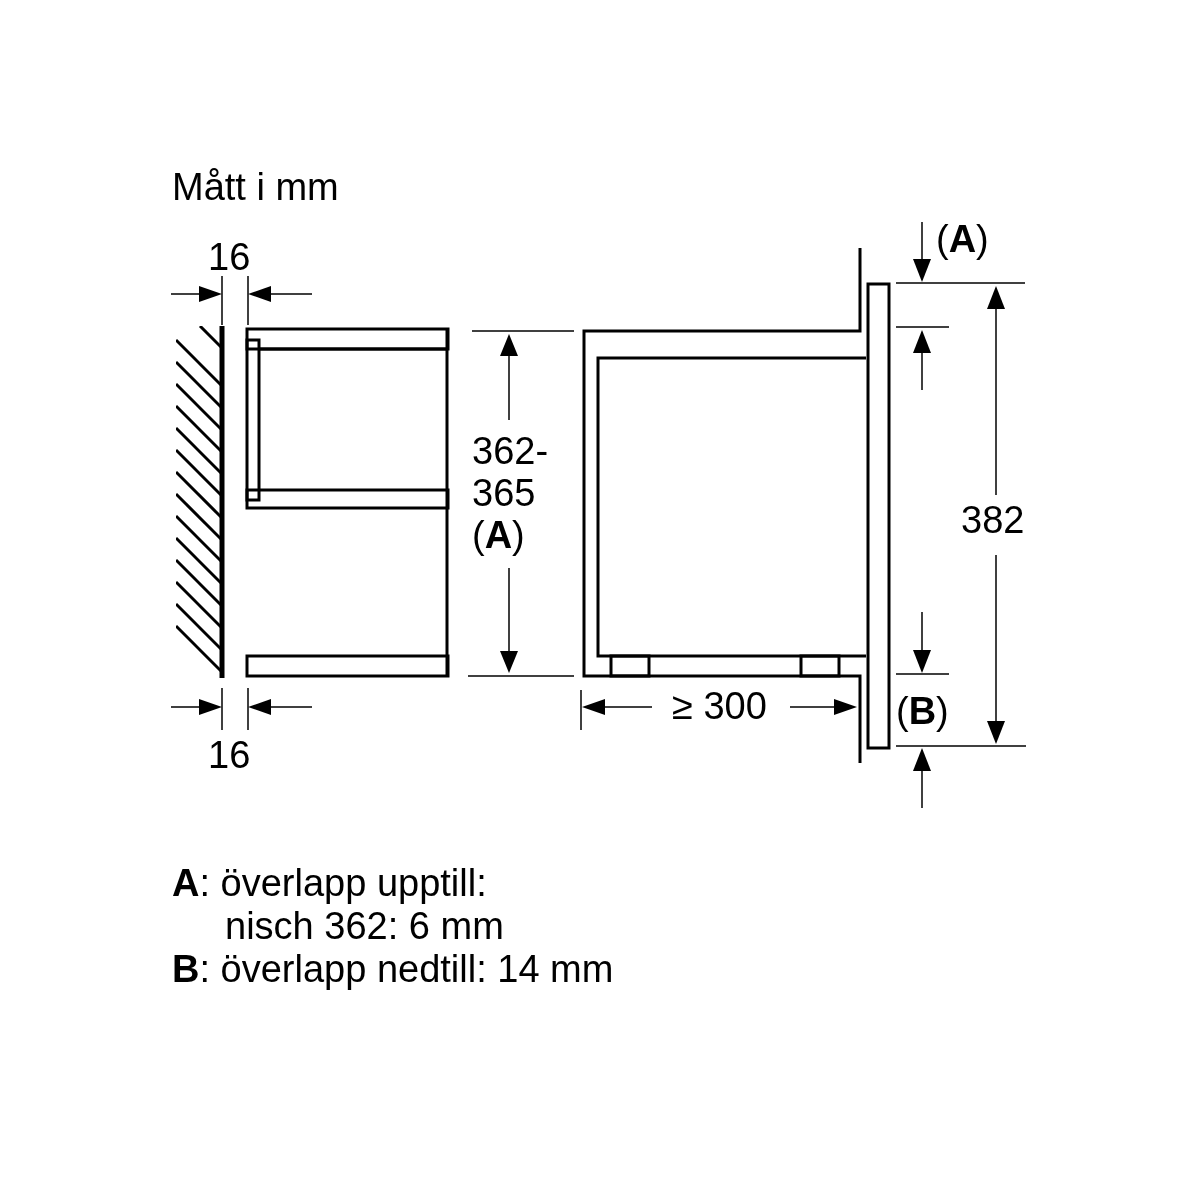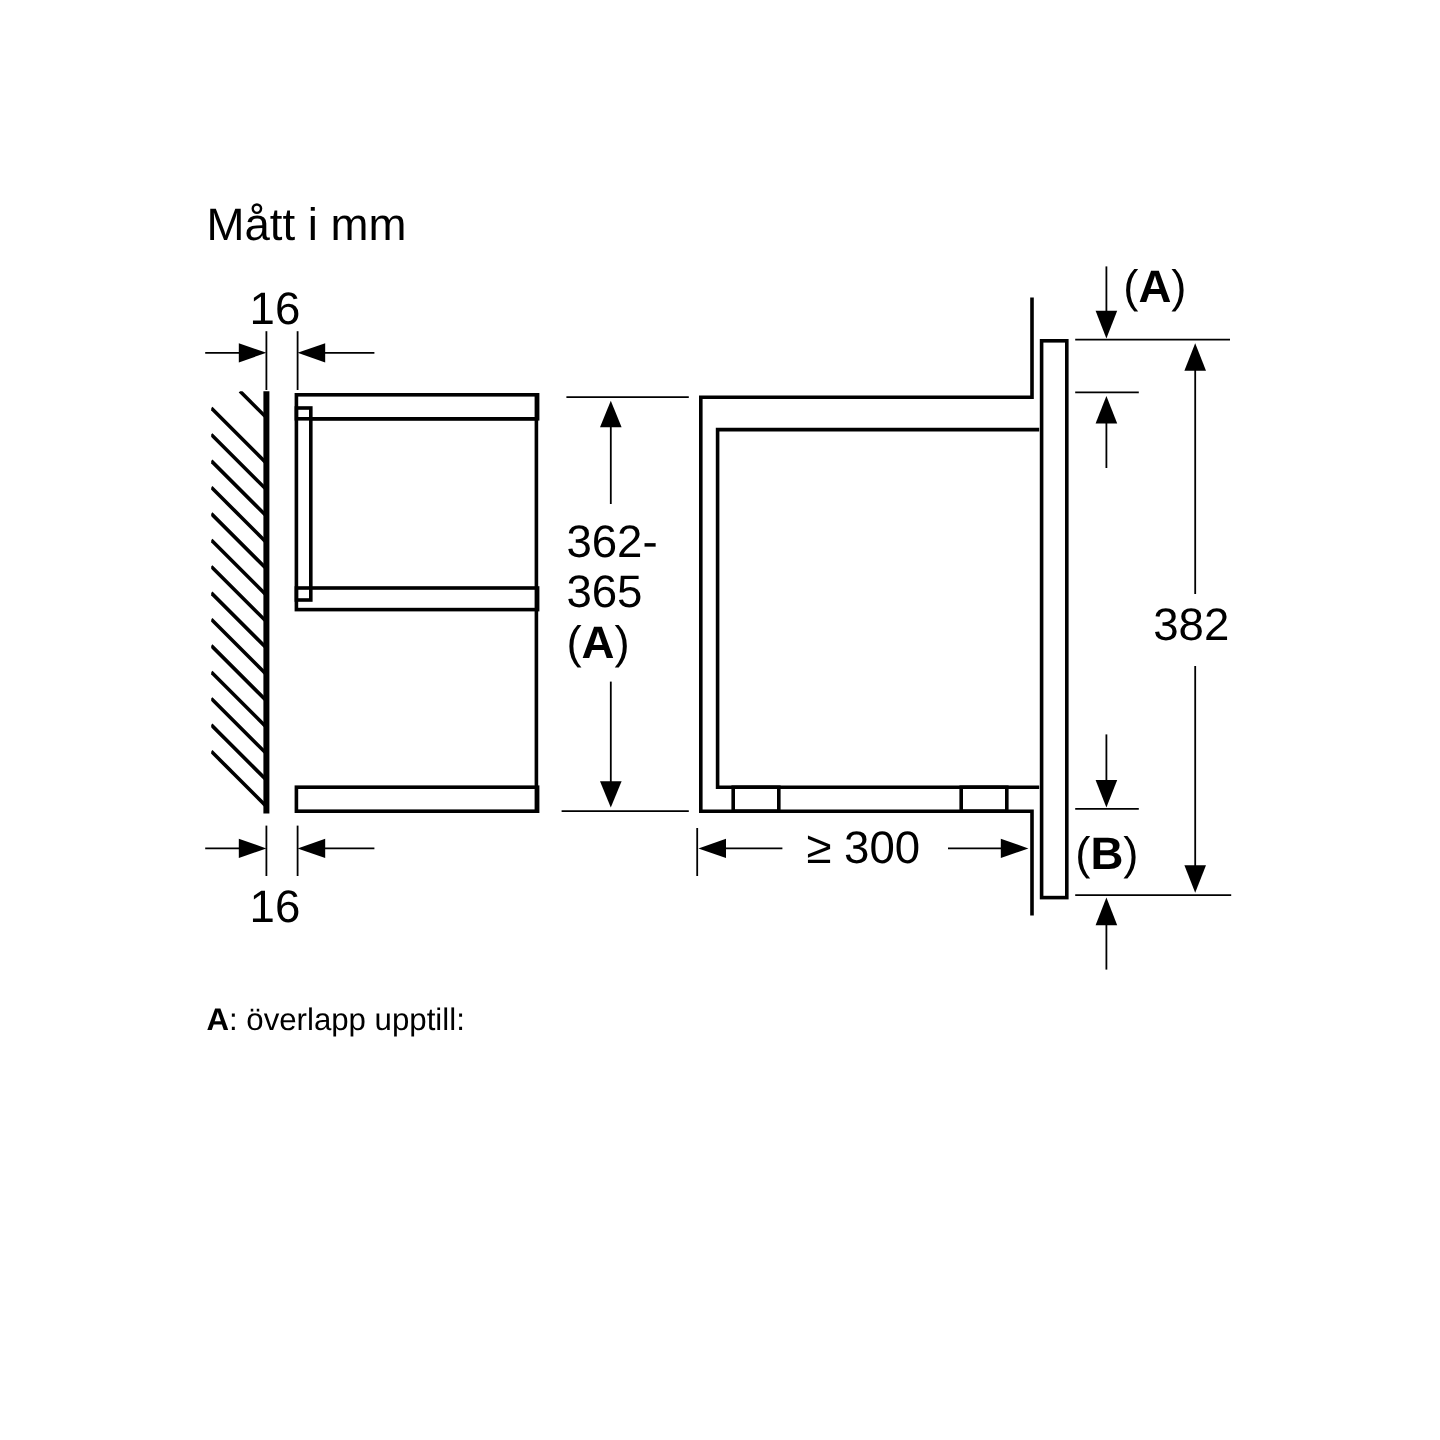--- a/index.html
+++ b/index.html
@@ -1,20 +1,20 @@
 <!DOCTYPE html>
 <html><head>
 <meta charset="utf-8">
 <style>
   html, body { margin:0; padding:0; background:#ffffff; }
   body { width:1200px; height:1200px; position:relative; overflow:hidden; font-family:"Liberation Sans", sans-serif; color:#000; }
   svg { position:absolute; left:0; top:0; }
   .lbl { font-family:"Liberation Sans", sans-serif; font-size:38px; fill:#000; }
   .b { font-weight:bold; }
-  .legend { position:absolute; left:172px; top:828px; font-size:26px; line-height:43px; }
+  .legend { position:absolute; left:172px; top:862px; font-size:38px; line-height:43px; }
   .legend .row { white-space:nowrap; }
   .legend .indent { padding-left:53px; }
   .legend .key { font-weight:bold; }
 </style>
 </head>
 <body>
 
 <svg width="1200" height="1200" viewBox="0 0 1200 1200">
   <defs>
     <pattern id="hatch" patternUnits="userSpaceOnUse" width="22" height="22" patternTransform="rotate(45)">
@@ -134,13 +134,15 @@
     <line x1="602" y1="707" x2="652" y2="707" stroke="#000" stroke-width="1.5"></line>
     <polygon points="582,707 605,699 605,715" fill="#000"></polygon>
     <line x1="790" y1="707" x2="838" y2="707" stroke="#000" stroke-width="1.5"></line>
     <polygon points="857,707 834,699 834,715" fill="#000"></polygon>
     <text class="lbl" x="672" y="719">≥ 300</text>
   </g>
 </svg>
 
 <div class="legend">
   <div class="row"><span class="key">A</span><span>: överlapp upptill:</span></div>
+  <div class="row indent">nisch 362: 6 mm</div>
+  <div class="row"><span class="key">B</span><span>: överlapp nedtill: 14 mm</span></div>
 </div>
 
 </body></html>

